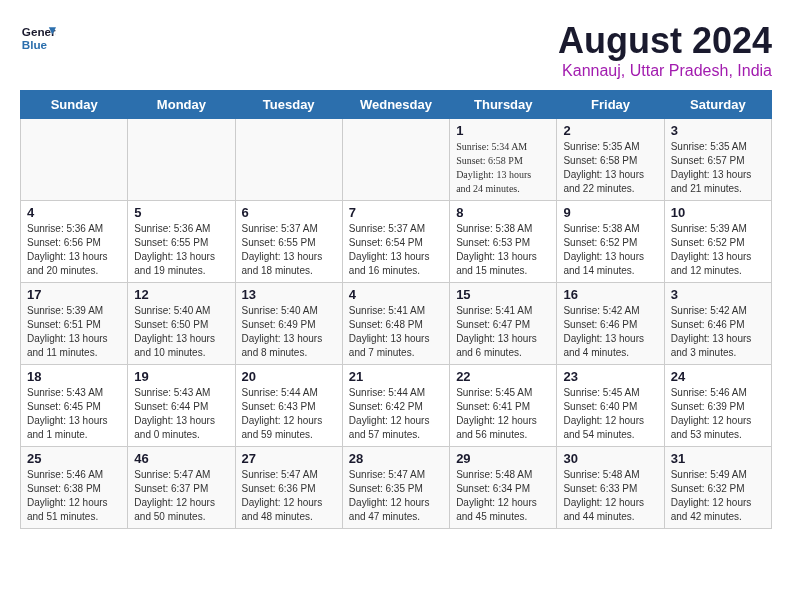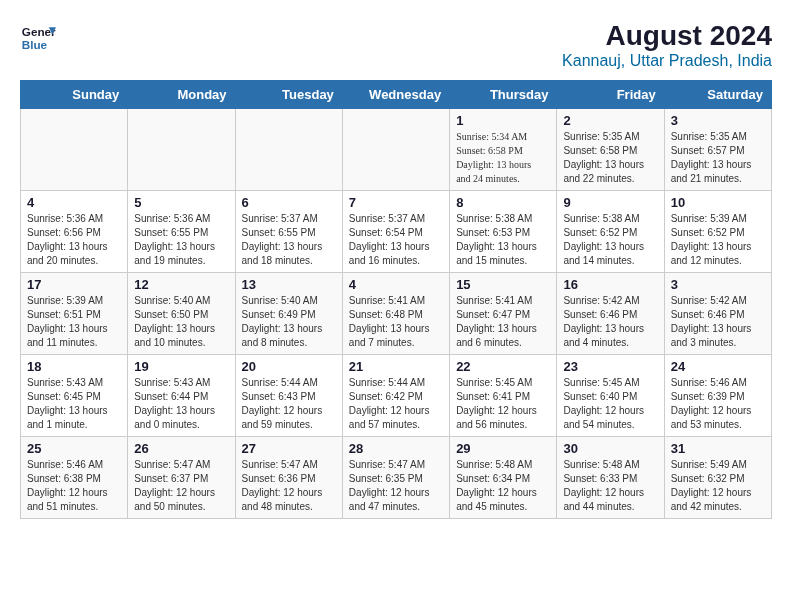--- a/index.html
+++ b/index.html
@@ -22,37 +22,37 @@
       gap: 4px;
     }
     .logo-icon {
       width: 36px;
       height: 36px;
     }
     .title-area {
       text-align: right;
     }
     .month-title {
-      font-size: 28px;
+      font-size: 36px;
       font-weight: bold;
       color: #1a1a2e;
     }
     .subtitle {
       font-size: 16px;
-      color: #0369a1;
+      color: #a21caf;
     }
     .calendar-table {
       width: 100%;
       border-collapse: collapse;
       font-size: 11px;
     }
     .calendar-table th {
       background: #2c6fad;
       color: #fff;
-      text-align: right;
+      text-align: center;
       padding: 6px 8px;
       font-size: 13px;
       font-weight: bold;
       border: 1px solid #2c6fad;
     }
     .calendar-table td {
       border: 1px solid #ccc;
       vertical-align: top;
       padding: 4px 6px;
       width: calc(100% / 7);
@@ -292,21 +292,21 @@
       </tr>
       <tr>
         <td>
           <div class="day-number">25</div>
           <div class="day-info" style="white-space: pre-line;">Sunrise: 5:46 AM
 Sunset: 6:38 PM
 Daylight: 12 hours
 and 51 minutes.</div>
         </td>
         <td>
-          <div class="day-number">26</div>
+          <div class="day-number">46</div>
           <div class="day-info" style="white-space: pre-line;">Sunrise: 5:47 AM
 Sunset: 6:37 PM
 Daylight: 12 hours
 and 50 minutes.</div>
         </td>
         <td>
           <div class="day-number">27</div>
           <div class="day-info" style="white-space: pre-line;">Sunrise: 5:47 AM
 Sunset: 6:36 PM
 Daylight: 12 hours

